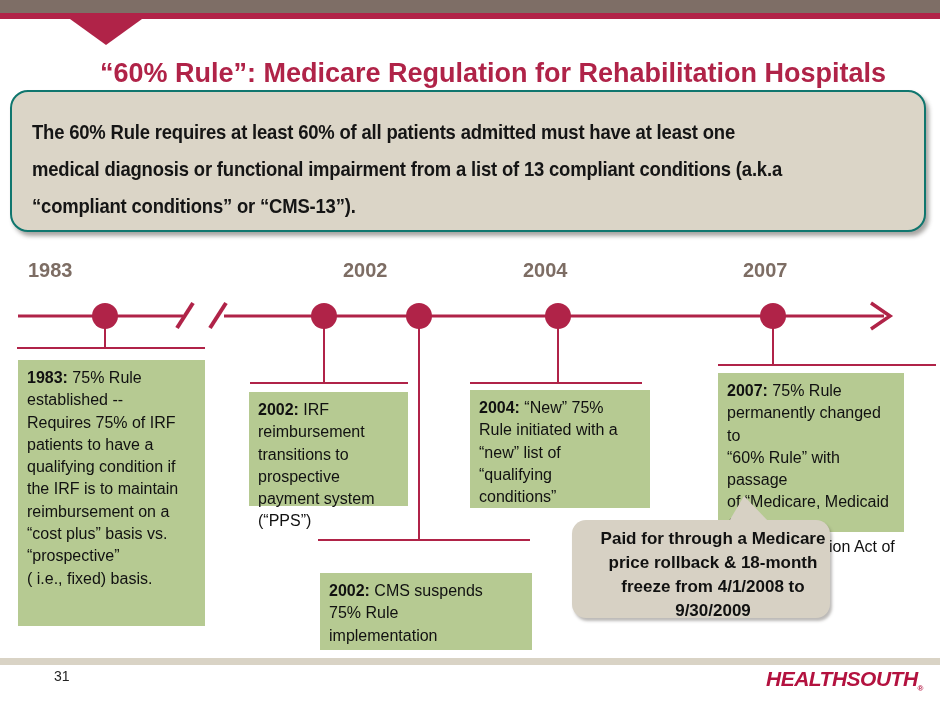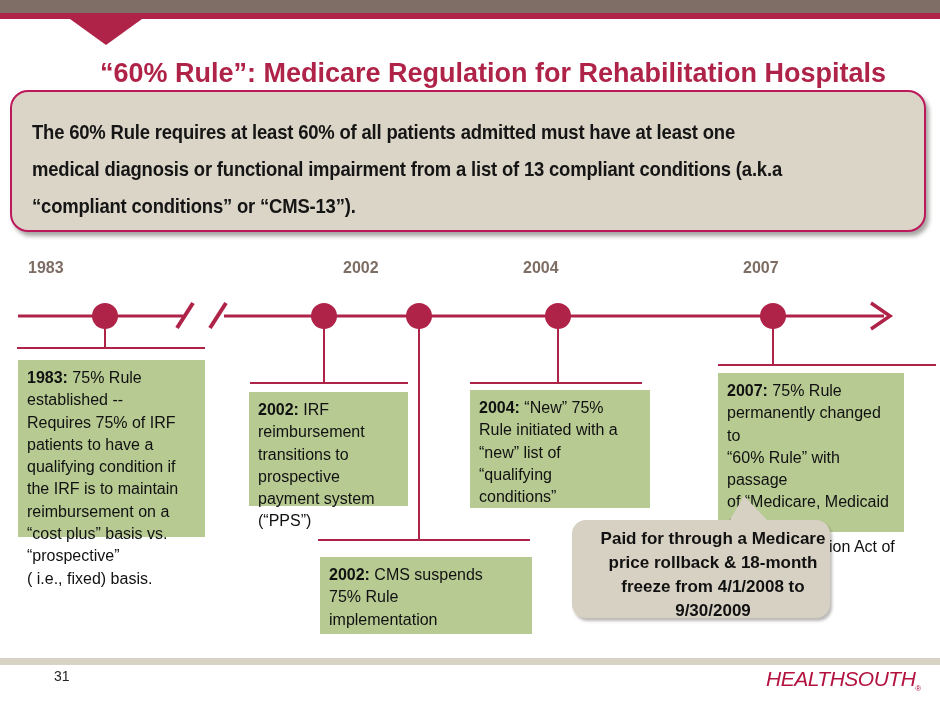--- a/index.html
+++ b/index.html
@@ -15,66 +15,66 @@
     border-left:36px solid transparent;border-right:36px solid transparent;
     border-top:26px solid #b02348;
   }
   .title{
     position:absolute;left:84px;top:42px;margin:16px;width:840px;
     font-size:27px;font-weight:bold;color:#b02348;letter-spacing:0;
   }
   
   .intro-box{
     position:absolute;left:10px;top:90px;width:912px;height:138px;
-    background:#dbd5c7;border:2px solid #be185d;border-radius:18px;
+    background:#dbd5c7;border:2px solid #0f766e;border-radius:18px;
     box-shadow:3px 4px 4px rgba(60,55,48,0.45);
   }
   .intro-text{
     margin:21px 0 0 20px;width:940px;
     font-size:20.5px;font-weight:bold;color:#151515;line-height:37px;
     white-space:pre;letter-spacing:-0.2px;
     transform:scaleX(0.90);transform-origin:0 0;
   }
   
   .tl-svg{position:absolute;left:0;top:0;}
   
   .year{
-    position:absolute;top:259px;font-size:16px;font-weight:bold;color:#7d6d64;
+    position:absolute;top:259px;font-size:20px;font-weight:bold;color:#7d6d64;
   }
   .y1983{left:28px;} .y2002{left:343px;} .y2004{left:523px;text-align:center;} .y2007{left:743px;}
   
   .event{
     position:absolute;background:#b6ca92;color:#111;
     font-size:16px;line-height:22.3px;padding:7px 9px;
     white-space:pre-line;box-sizing:border-box;
   }
-  .e1983{left:18px; top:360px;width:187px;height:177px;}
+  .e1983{left:18px; top:360px;width:187px;height:266px;}
   .e2002a{left:249px;top:392px;width:159px;height:114px;}
-  .e2002b{left:320px;top:557px;width:212px;height:77px;}
+  .e2002b{left:320px;top:573px;width:212px;height:77px;}
   .e2004{left:470px;top:390px;width:180px;height:118px;}
   .e2007{left:718px;top:373px;width:186px;height:159px;}
   
   .callout-tail{
     position:absolute;left:728px;top:496px;width:0;height:0;
     border-left:16px solid transparent;border-right:26px solid transparent;
     border-bottom:27px solid #d7d1c4;
   }
   .callout{
     position:absolute;left:572px;top:520px;width:258px;height:98px;
     background:#d7d1c4;border-radius:14px;box-sizing:border-box;
     box-shadow:2px 3px 3px rgba(60,55,48,0.35);
     font-size:17px;font-weight:bold;color:#111;line-height:24px;
     text-align:center;padding-top:7px;white-space:pre-line;padding-left:24px;
   }
   
   .footer-strip{position:absolute;left:0;top:658px;width:940px;height:7px;background:#d9d3c5;}
   .page-num{position:absolute;left:54px;top:668px;font-size:14px;color:#222;}
   .logo{
     position:absolute;left:766px;top:667px;width:142px;text-align:right;
-    font-size:21px;font-weight:normal;font-style:italic;color:#b3123f;letter-spacing:-0.5px;
+    font-size:21px;font-weight:bold;font-style:italic;color:#b3123f;letter-spacing:-0.5px;
   }
   .logo .reg{font-size:8px;font-style:normal;vertical-align:sub;}
 </style>
 </head>
 <body>
 
 <div class="slide">
 
   <div class="bar-brown"></div>
   <div class="bar-red"></div>

